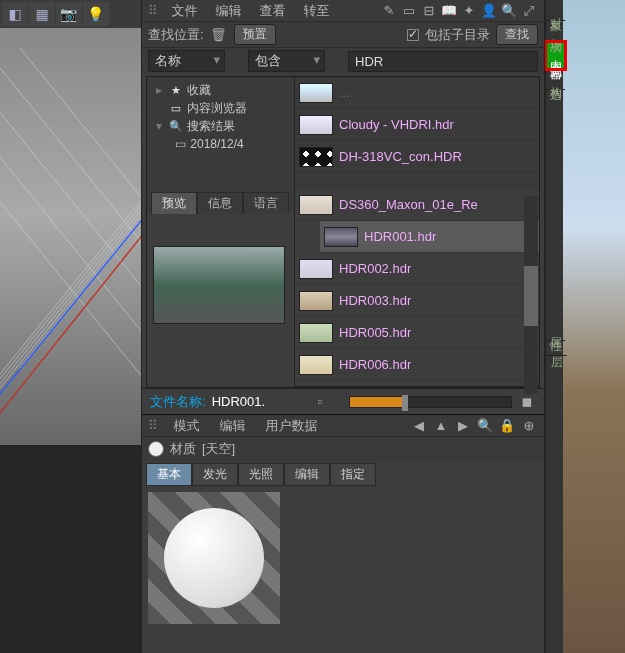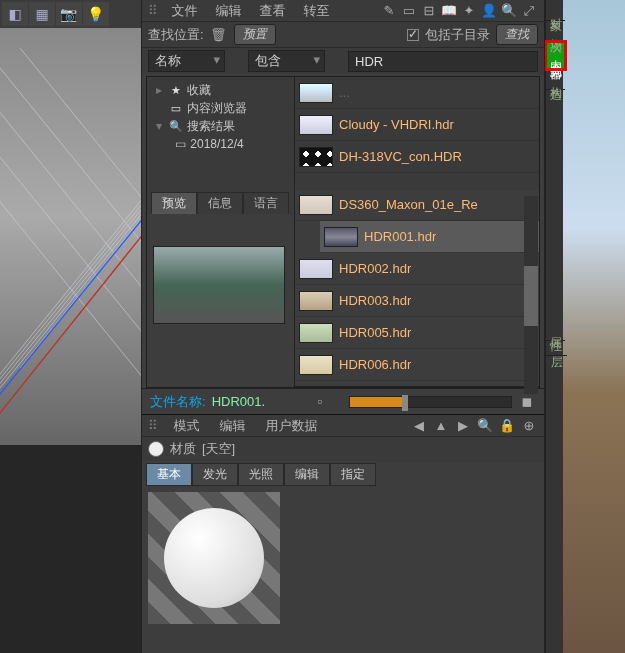--- a/index.html
+++ b/index.html
@@ -22,21 +22,21 @@
 
   
   .menubar { height:22px; display:flex; align-items:center; background:#3a3a3a; border-bottom:1px solid #2a2a2a; padding:0 6px; gap:2px; }
   .grip { color:#777; letter-spacing:-2px; margin-right:6px; }
   .menu { padding:0 8px; cursor:pointer; }
   .menubar .spacer { flex:1; }
   .mini { width:18px; height:18px; display:flex; align-items:center; justify-content:center; color:#aaa; cursor:pointer; }
 
   
   .searchrow { height:26px; display:flex; align-items:center; padding:0 6px; gap:6px; background:#3a3a3a; border-bottom:1px solid #2a2a2a;text-align:center; }
-  .btn { background:#555; border:1px solid #222; border-radius:3px; padding:1px 8px; color:#ccc; cursor:pointer; font-size:12px;font-style:italic; }
+  .btn { background:#555; border:1px solid #222; border-radius:3px; padding:1px 8px; color:#ccc; cursor:pointer; font-size:12px; }
   .chk { width:12px; height:12px; border:1px solid #888; display:inline-block; position:relative; }
   .chk::after { content:"✓"; position:absolute; top:-3px; left:0; font-size:12px; color:#ccc; }
 
   
   .filterrow { height:26px; display:flex; align-items:center; padding:4px 6px; gap:23px; background:#3a3a3a; }
   .sel { background:#2e2e2e; border:1px solid #222; color:#ccc; padding:1px 16px 1px 6px; cursor:pointer; position:relative; font-size:13px; }
   .sel::after { content:"▾"; position:absolute; right:4px; top:1px; color:#888; }
   .txt { flex:1; background:#2e2e2e; border:1px solid #222; color:#ddd; padding:2px 6px; font-size:13px; }
 
   
@@ -45,39 +45,39 @@
   .tree { width:148px; background:#3a3a3a; border-right:1px solid #222; padding:4px 0 0 6px; overflow:hidden; }
   .tree-item { display:flex; align-items:center; gap:4px; height:18px; color:#c8c8c8; cursor:pointer; font-size:12px; white-space:nowrap; }
   .tree-item .bx { color:#777; width:12px; text-align:center; }
   .tree-item .ic { width:14px; height:12px; display:inline-flex; align-items:center; justify-content:center; color:#ddd; font-size:11px; }
   .tree-sub { padding-left:22px; height:18px; display:flex; align-items:center; gap:4px; color:#c8c8c8; font-size:12px; }
 
   .list { flex:1; background:#3a3a3a; overflow:hidden; }
   .li { display:flex; align-items:center; height:32px; gap:6px; padding:0 4px; cursor:pointer; border-bottom:1px solid #333; }
   .li.sel-row { background:#5a5a5a;margin-left:25px; }
   .thumb { width:34px; height:20px; background:#777; border:1px solid #222; flex:none; }
-  .li-label { color:#fdba74; white-space:nowrap; overflow:hidden; font-size:13px; }
+  .li-label { color:#f0abfc; white-space:nowrap; overflow:hidden; font-size:13px; }
 
   
   .midrow { display:flex; }
   .leftcol { width:148px; border-right:1px solid #222; }
   .tabs { display:flex; padding:3px 0 0 4px; background:#3a3a3a; gap:0; }
   .tab { padding:2px 10px; background:#3a3a3a; border:1px solid #2a2a2a; border-bottom:none; color:#bbb; cursor:pointer; font-size:12px; }
   .tab.active { background:#555; color:#ddd; }
   .preview { margin:32px 6px 6px 6px; width:132px; height:78px; background:linear-gradient(180deg,#9aa 0%,#465 50%,#555 100%); border:1px solid #222; }
 
   .rightcol { flex:1; }
   .list2 { height:198px; overflow:hidden; border-bottom:1px solid #222; }
   .scrolltrack { position:absolute; right:6px; top:196px; width:14px; height:198px; background:#333; }
   .scrollthumb { position:absolute; right:6px; top:266px; width:14px; height:60px; background:#666; }
 
   
   .fnrow { display:flex; align-items:center; height:26px; padding:0 8px; gap:6px; border-top:1px solid #222; }
   .fnlabel { color:#0ea5e9; }
-  .fnval { color:#86efac; }
+  .fnval { color:#ffffff; }
   .slider { flex:1; height:12px; background:#2c2c2c; border:1px solid #222; margin-left:14px; position:relative; }
   .slider .fill { position:absolute; left:0; top:0; height:100%; width:32%; background:#d78a1a; }
   .slider .knob { position:absolute; left:32%; top:-2px; width:6px; height:16px; background:#888; }
 
   
   .attr { border-top:1px solid #111; }
   .attr .menubar2 { height:22px; display:flex; align-items:center; padding:0 6px; gap:4px; background:#3a3a3a; border-bottom:1px solid #2a2a2a; }
   .matrow { display:flex; align-items:center; height:24px; padding:0 6px; gap:6px; background:#3a3a3a; }
   .swatch { width:16px; height:16px; border-radius:50%; background:#eee; border:1px solid #666; }
   .attrtabs { display:flex; padding:2px 0 0 4px; gap:0; }

